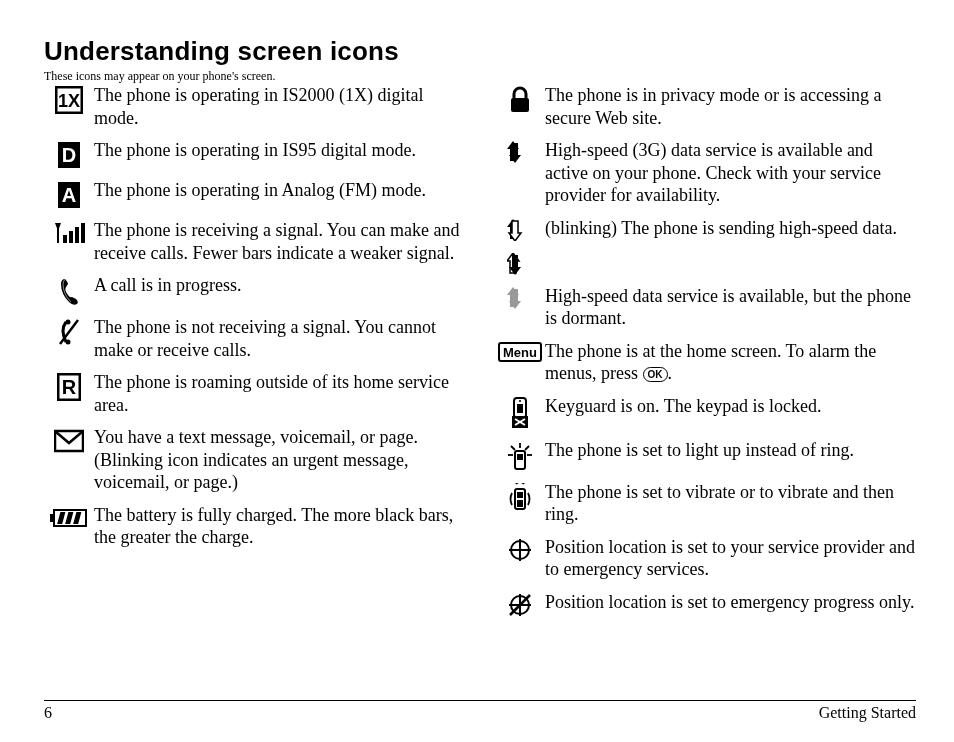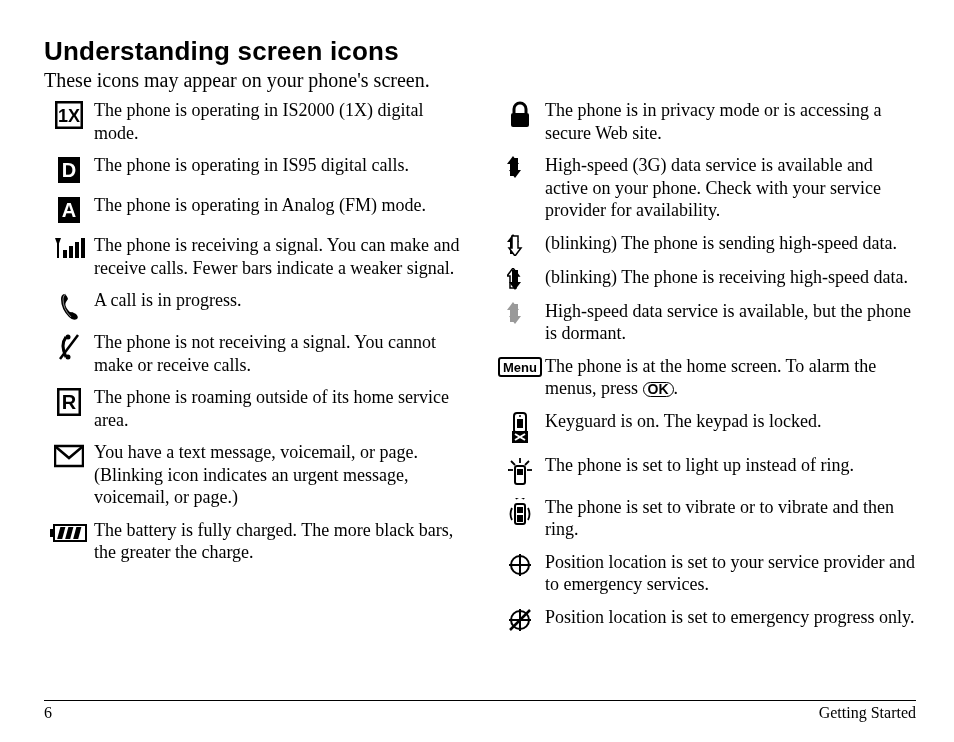--- a/index.html
+++ b/index.html
@@ -21,22 +21,22 @@
     position: relative;
   }
   h1.title {
     margin: 0 0 2px 0;
     font-family: Arial, Helvetica, sans-serif;
     font-weight: 900;
     font-size: 26px;
     letter-spacing: 0.2px;
   }
   .intro {
-    margin-bottom: 7px;
-    font-size: 20px;
+    margin-bottom: 0;
+    font-size: 12px;
   }
   .columns {
     display: flex;
     gap: 30px;
   }
   .col {
     width: 50%;
   }
   .entry {
     display: flex;
@@ -55,21 +55,21 @@
   .entry .desc {
     flex: 1;
     line-height: 1.25;
   }
   .ok-badge {
     display: inline-block;
     vertical-align: middle;
     border: 1.5px solid #000;
     border-radius: 10px;
     font-family: Arial, sans-serif;
-    font-size: 14px;
+    font-size: 10px;
     font-weight: 700;
     padding: 0 4px;
     line-height: 13px;
   }
   .footer {
     position: absolute;
     bottom: 20px;
     left: 44px;
     right: 38px;
     border-top: 1.5px solid #000;
@@ -228,21 +228,21 @@
             </svg>
           </div>
           <div class="desc">The phone is operating in IS2000 (1X) digital mode.</div>
         </div>
       <div class="entry">
           <div class="icon-cell">
             <svg width="24" height="28">
               <use href="#svg-d"></use>
             </svg>
           </div>
-          <div class="desc">The phone is operating in IS95 digital calls.</div>
+          <div class="desc">The phone is operating in IS95 digital mode.</div>
         </div>
       <div class="entry">
           <div class="icon-cell">
             <svg width="24" height="28">
               <use href="#svg-a"></use>
             </svg>
           </div>
           <div class="desc">The phone is operating in Analog (FM) mode.</div>
         </div>
       <div class="entry">
@@ -322,21 +322,20 @@
           </div>
           <div class="desc">(blinking) The phone is sending high-speed data.</div>
         </div>
       <div class="entry">
           <div class="icon-cell">
             <svg width="26" height="22">
               <use href="#arrow-up-outline"></use>
               <use href="#arrow-up-solid" transform="translate(14,22) rotate(180)"></use>
             </svg>
           </div>
-          <div class="desc">(blinking) The phone is receiving high-speed data.</div>
         </div>
       <div class="entry">
           <div class="icon-cell">
             <svg width="26" height="22">
               <use href="#arrow-up-gray"></use>
               <use href="#arrow-up-gray" transform="translate(14,22) rotate(180)"></use>
             </svg>
           </div>
           <div class="desc">High-speed data service is available, but the phone is dormant.</div>
         </div>

